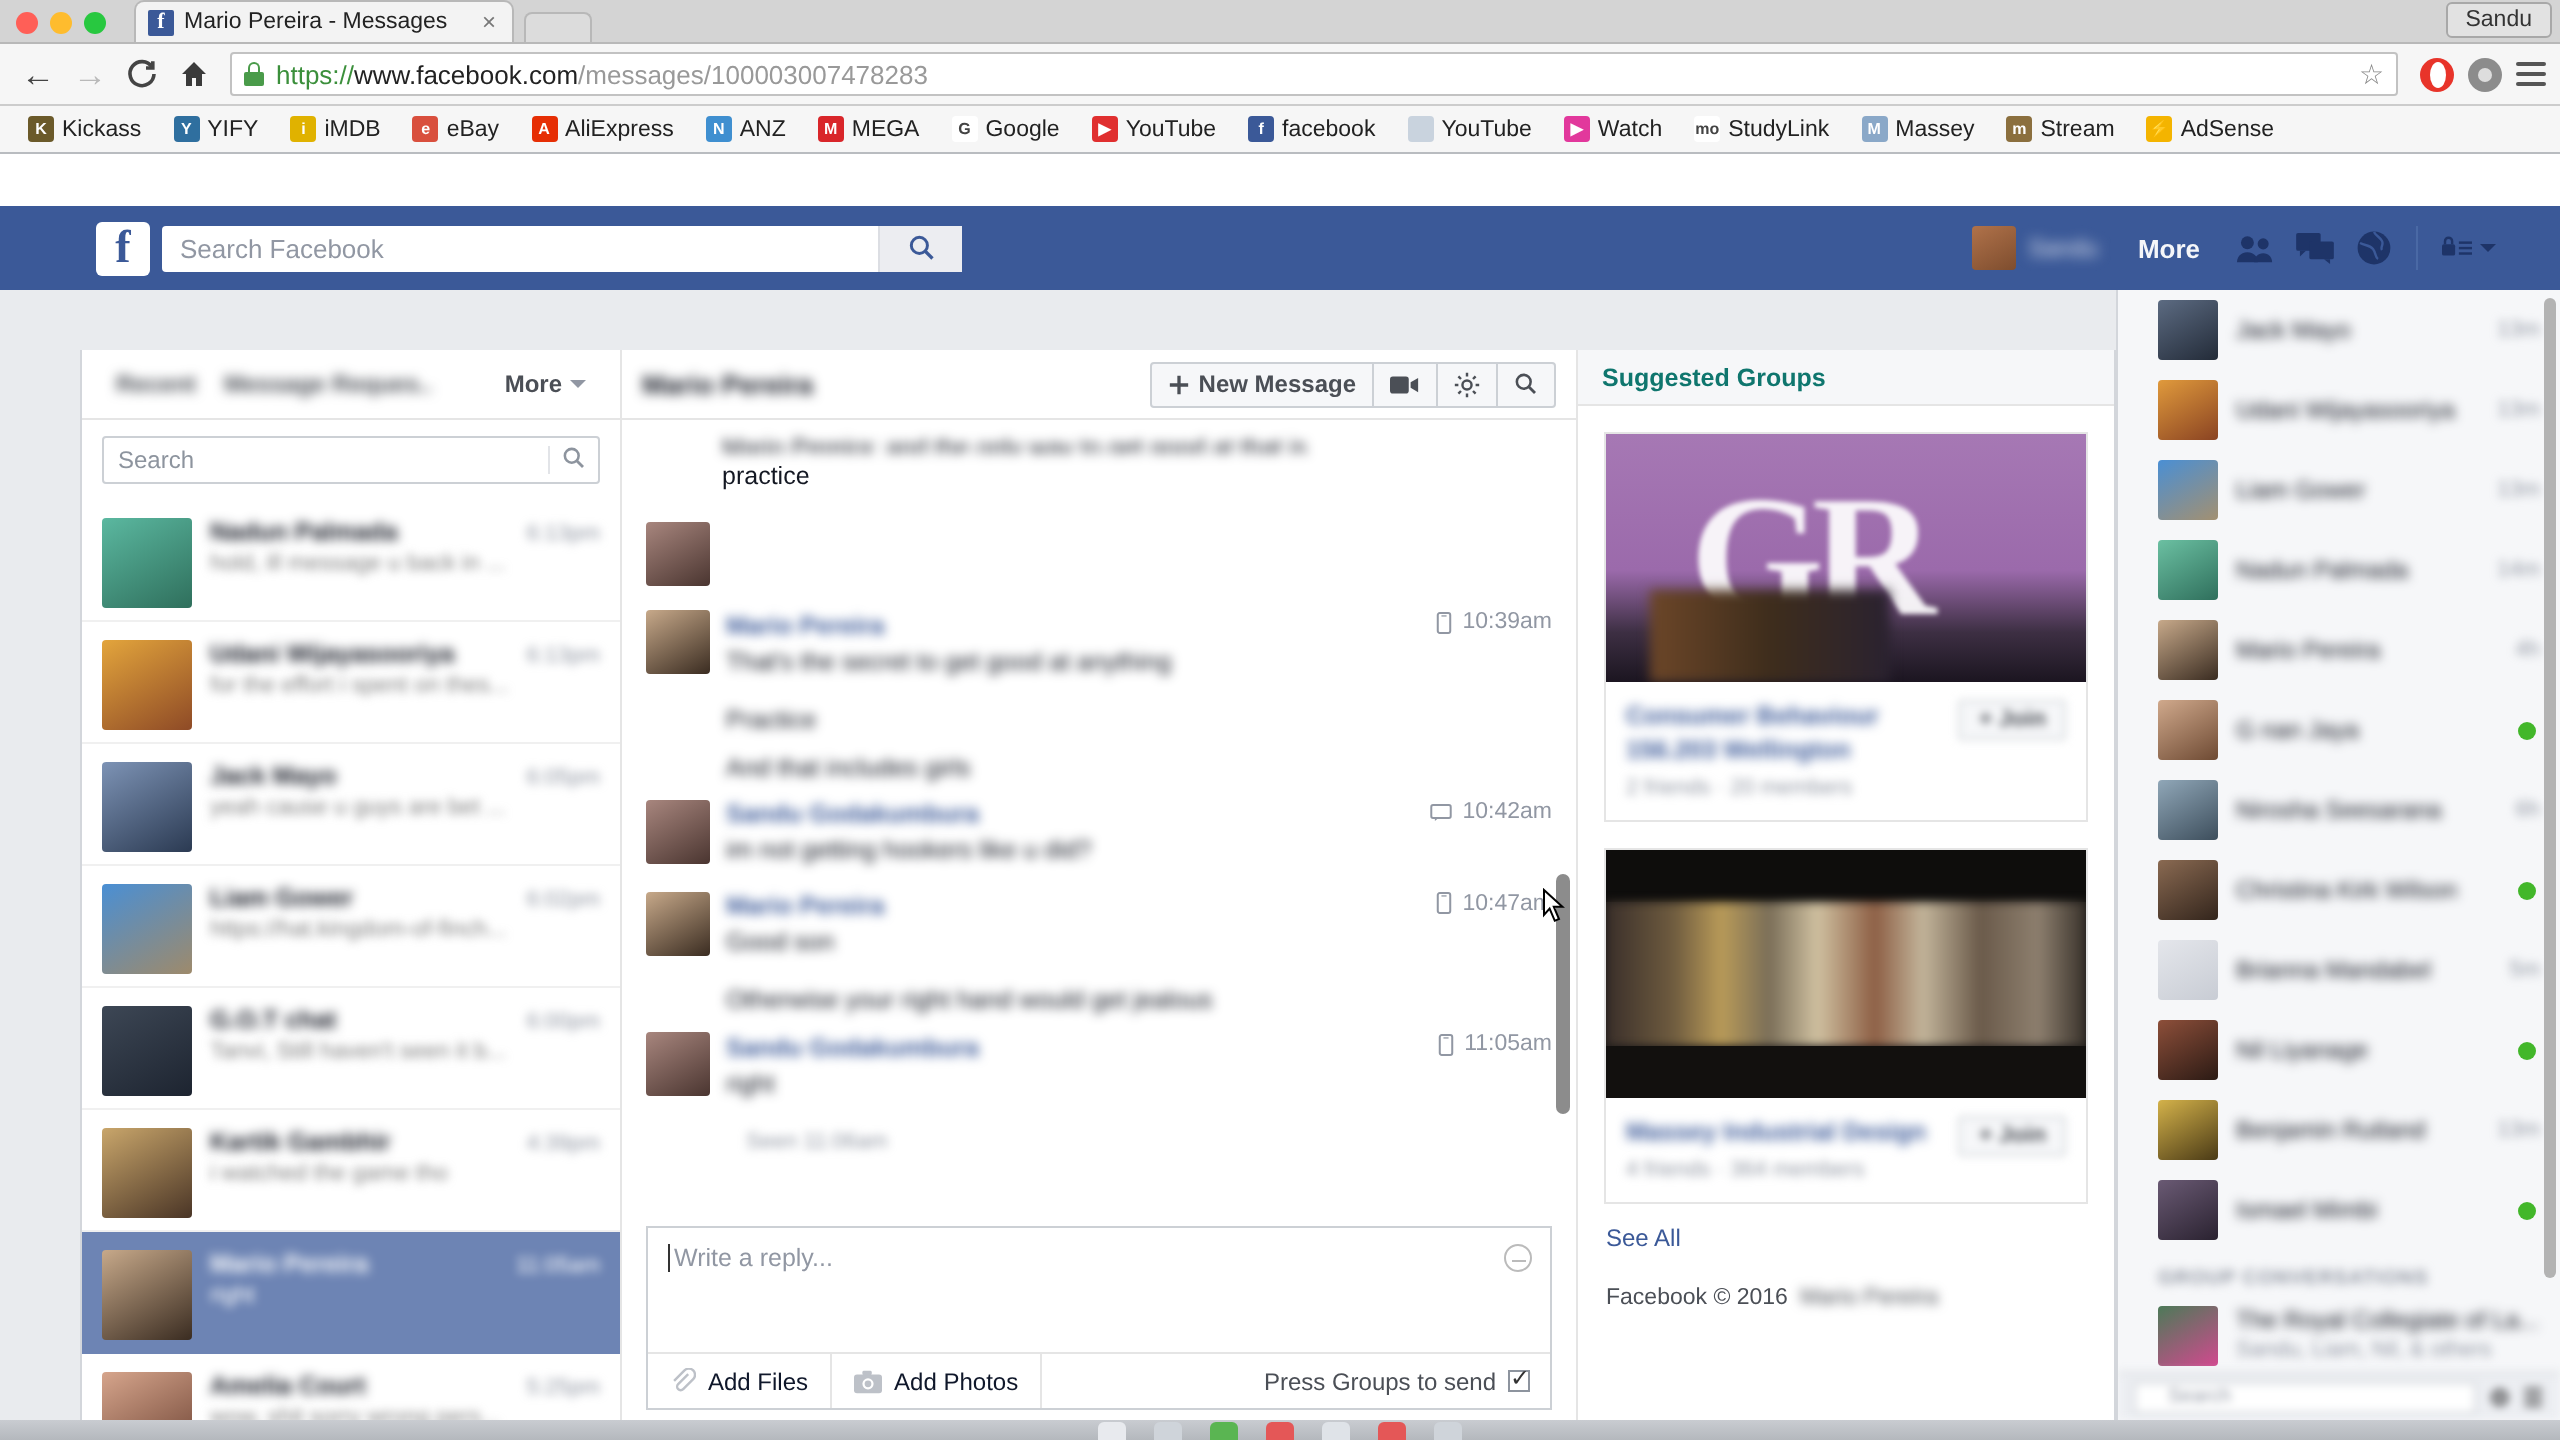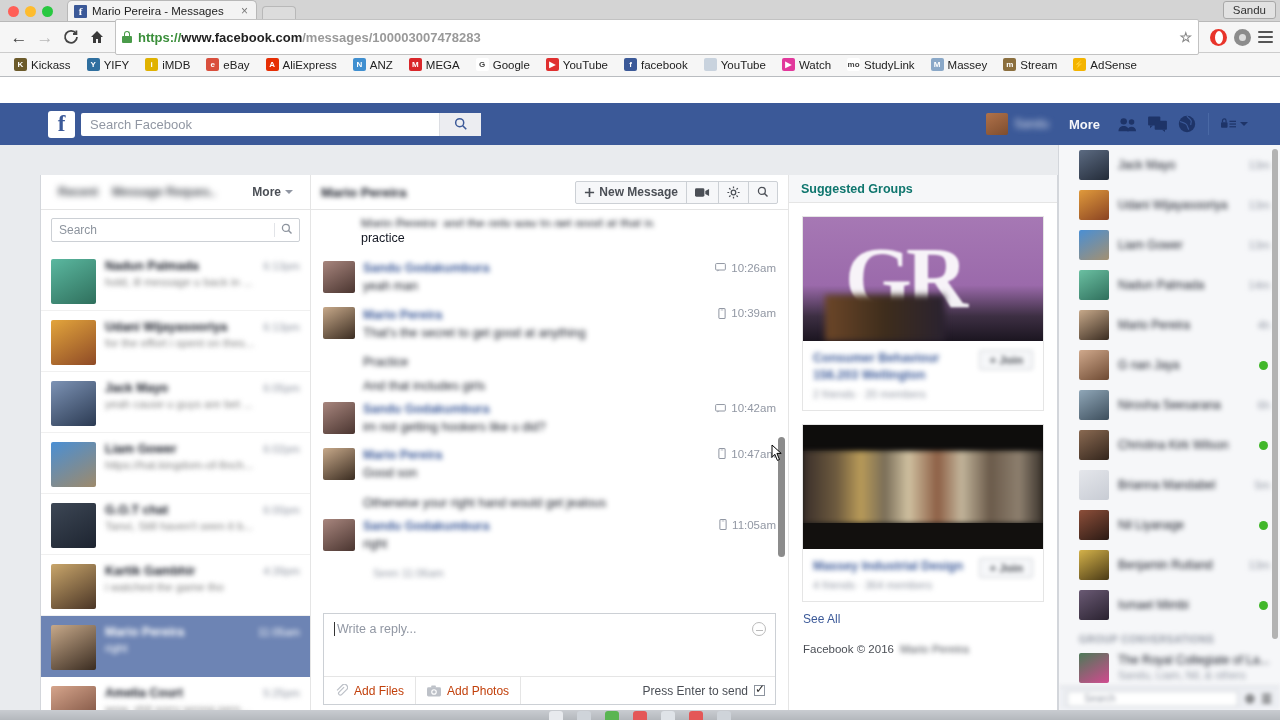--- a/index.html
+++ b/index.html
@@ -58,23 +58,23 @@
   .toolbar {
     height: 31px; background: #f6f6f6; border-bottom: 1px solid #ccc;
     display: flex; align-items: center; gap: 2px; padding: 0 7px;
   }
   .navbtn {
     width: 24px; height: 24px; display: flex; align-items: center;
     justify-content: center; color: #444; font-size: 17px; line-height: 1;
   }
   .navbtn.dim { color: #b9b9b9; }
   .omnibox {
-    flex: 1; height: 36px; background: #fff; border: 1px solid #c2c2c2;
+    flex: 1; height: 22px; background: #fff; border: 1px solid #c2c2c2;
     border-radius: 2px; display: flex; align-items: center;
-    padding: 0 6px; gap: 6px; margin: 0 6px 0 4px; position: relative; font-weight: bold;
+    padding: 0 6px; gap: 6px; margin: 0 6px 0 4px; position: relative;
   }
   .lock { width: 10px; height: 12px; position: relative; flex: none; }
   .lock .body { position: absolute; bottom: 0; width: 10px; height: 7px; background: #4a9b4a; border-radius: 1px; }
   .lock .shackle { position: absolute; top: 0; left: 2px; width: 6px; height: 6px; border: 1.6px solid #4a9b4a; border-bottom: none; border-radius: 3px 3px 0 0; }
   .url { font-size: 13px; color: #999; white-space: nowrap; }
   .url .scheme { color: #3b8f3b; }
   .url .host { color: #222; }
   .star { margin-left: auto; color: #888; font-size: 14px; }
   .tb-icons { display: flex; align-items: center; gap: 7px; padding-left: 3px; }
   .opera-icon { width: 17px; height: 17px; border-radius: 50%; background: #e8342a; position: relative; }
@@ -184,21 +184,21 @@
 
   .thread-scroll { position: absolute; right: 3px; top: 262px; width: 7px; height: 120px; background: #8c8c8c; border-radius: 4px; }
 
   .composer { position: absolute; left: 12px; right: 12px; bottom: 14px; height: 92px; border: 1px solid #ccd0d5; background: #fff; display: flex; flex-direction: column; }
   .composer .field { flex: 1; position: relative; padding: 8px 10px; }
   .composer .caret-bar { position: absolute; left: 10px; top: 8px; width: 1px; height: 14px; background: #333; }
   .composer .ph { font-size: 12.5px; color: #9197a3; padding-left: 3px; }
   .smiley { position: absolute; right: 9px; top: 8px; width: 14px; height: 14px; border-radius: 50%; border: 1px solid #bbb; }
   .smiley::before { content: ""; position: absolute; left: 2.5px; top: 4px; width: 7px; height: 3px; border-bottom: 1px solid #bbb; }
   .composer .bar { height: 28px; border-top: 1px solid #e5e5e5; display: flex; align-items: stretch; }
-  .cbtn { display: flex; align-items: center; gap: 6px; padding: 0 11px; font-size: 12px; color: #c2410c; border-right: 1px solid #e5e5e5; }
+  .cbtn { display: flex; align-items: center; gap: 6px; padding: 0 11px; font-size: 12px; color: #0f172a; border-right: 1px solid #e5e5e5; }
   .cnote { margin-left: auto; display: flex; align-items: center; gap: 6px; padding: 0 10px; font-size: 12px; color: #4b4f56; }
   .cbox { width: 11px; height: 11px; border: 1px solid #8d949e; position: relative; }
   .cbox::after { content: "✓"; position: absolute; left: 0px; top: -4px; font-size: 12px; color: #333; }
 
   
   .col-right { width: 268px; background: #fff; position: relative; }
   .grp-head { height: 28px; background: #f6f7f9; border-bottom: 1px solid #e5e5e5; display: flex; align-items: center; padding: 0 12px; font-size: 12.5px; font-weight: bold; color: #0f766e; }
   .grp-card { margin: 13px 13px 0 13px; border: 1px solid #e5e5e5; }
   .grp-img { height: 124px; position: relative; overflow: hidden; }
   .grp-img.g1 { background: linear-gradient(180deg,#a678b4 0%,#9b6aab 55%,#3d2f43 80%,#1b1520 100%); }
@@ -557,33 +557,20 @@
               </span>
             </div>
           </div>
 
           <div class="thread">
             <div class="msg-cut">Mario Pereira: and the only way to get good at that is</div>
             <div class="msg-practice">practice</div>
             <div id="msgs">
                 <div class="msg">
                   <span class="ava" style="background:linear-gradient(150deg,#a8867e,#4a3530)"></span>
-                  <span class="mbody">
-                    <span class="mhead" style="display:flex">
-                      <span class="mname">Sandu Godakumbura</span>
-                      <span class="mtime">
-                        <svg width="11" height="9" viewBox="0 0 12 10">
-                          <rect x="0.6" y="0.6" width="10.8" height="7.2" rx="1" fill="none" stroke="#9197a3" stroke-width="1.1"></rect>
-                          <path d="M2.6 7.8v1.6l2-1.6z" fill="#9197a3"></path>
-                        </svg>
-                        <span>10:26am</span>
-                      </span>
-                    </span>
-                    <span class="mtext first" style="display:block">yeah man</span>
-                  </span>
                 </div>
                 <div class="msg">
                   <span class="ava" style="background:linear-gradient(150deg,#c7a98a,#3a2c21)"></span>
                   <span class="mbody">
                     <span class="mhead" style="display:flex">
                       <span class="mname">Mario Pereira</span>
                       <span class="mtime">
                         <svg width="8" height="11" viewBox="0 0 8 12">
                           <rect x="0.6" y="0.6" width="6.8" height="10.8" rx="1.1" fill="none" stroke="#9197a3" stroke-width="1.1"></rect>
                           <rect x="2.6" y="1.8" width="2.8" height="0.7" fill="#9197a3"></rect>
@@ -666,21 +653,21 @@
               <span class="cbtn">
                 <svg width="14" height="12" viewBox="0 0 15 12">
                     <rect x="0" y="2" width="15" height="10" rx="1.6" fill="#bdc1c8"></rect>
                     <rect x="4.5" y="0" width="5" height="2.4" rx="0.8" fill="#bdc1c8"></rect>
                     <circle cx="7.5" cy="7" r="3" fill="#fff"></circle>
                     <circle cx="7.5" cy="7" r="1.8" fill="#bdc1c8"></circle>
                   </svg>
                 <span>Add Photos</span>
               </span>
               <span class="cnote">
-                <span>Press Enter to send</span>
+                <span>Press Groups to send</span>
                 <span class="cbox"></span>
               </span>
             </div>
           </div>
         </div>
 
         <div class="col-right">
           <div class="grp-head">Suggested Groups</div>
 
           <div class="grp-card">

